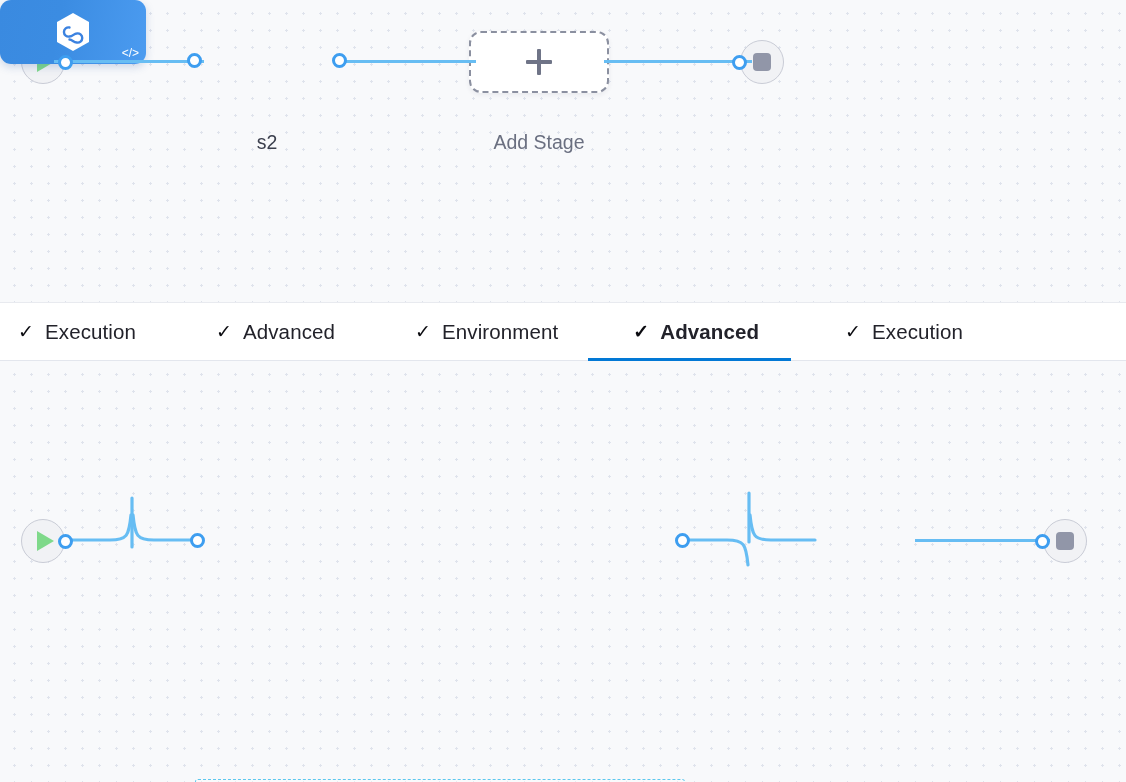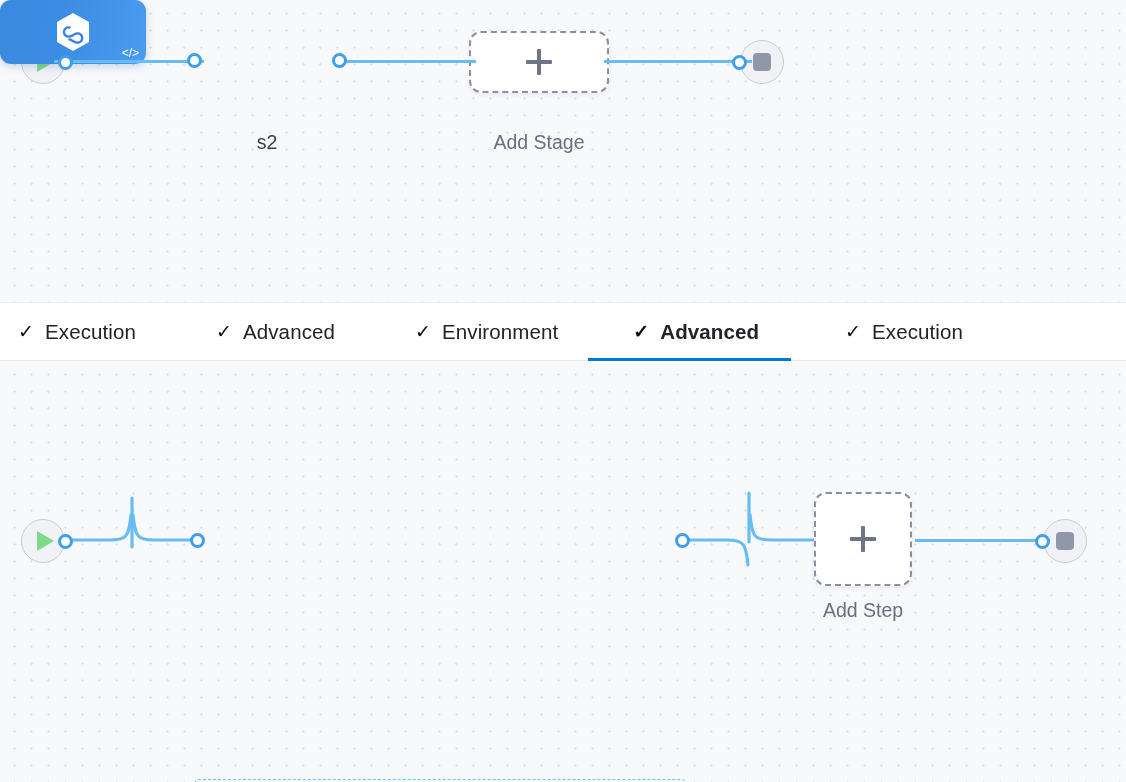--- a/index.html
+++ b/index.html
@@ -220,26 +220,20 @@
       <div class="node" style="left:309px; top:75px;">
         
         
         
         
       </div>
     </div>
 
     <div class="port" style="position:absolute; left:675px; top:172px;"></div>
 
-    <div class="node" style="left:814px; top:131px;">
-      <div class="add-node" style="width:98px; height:94px; border-radius:12px;">
-        <div class="plus"></div>
-      </div>
-      <div class="nodelabel muted" style="left:-10px; top:106px; width:118px;">Add Step</div>
-    </div>
 
     <div class="node" style="left:1043px; top:158px;">
       <div class="terminal">
         <div class="stop-sq"></div>
       </div>
       <div class="port" style="left:-8px; top:15px;"></div>
     </div>
   </div>
 </div>
 

